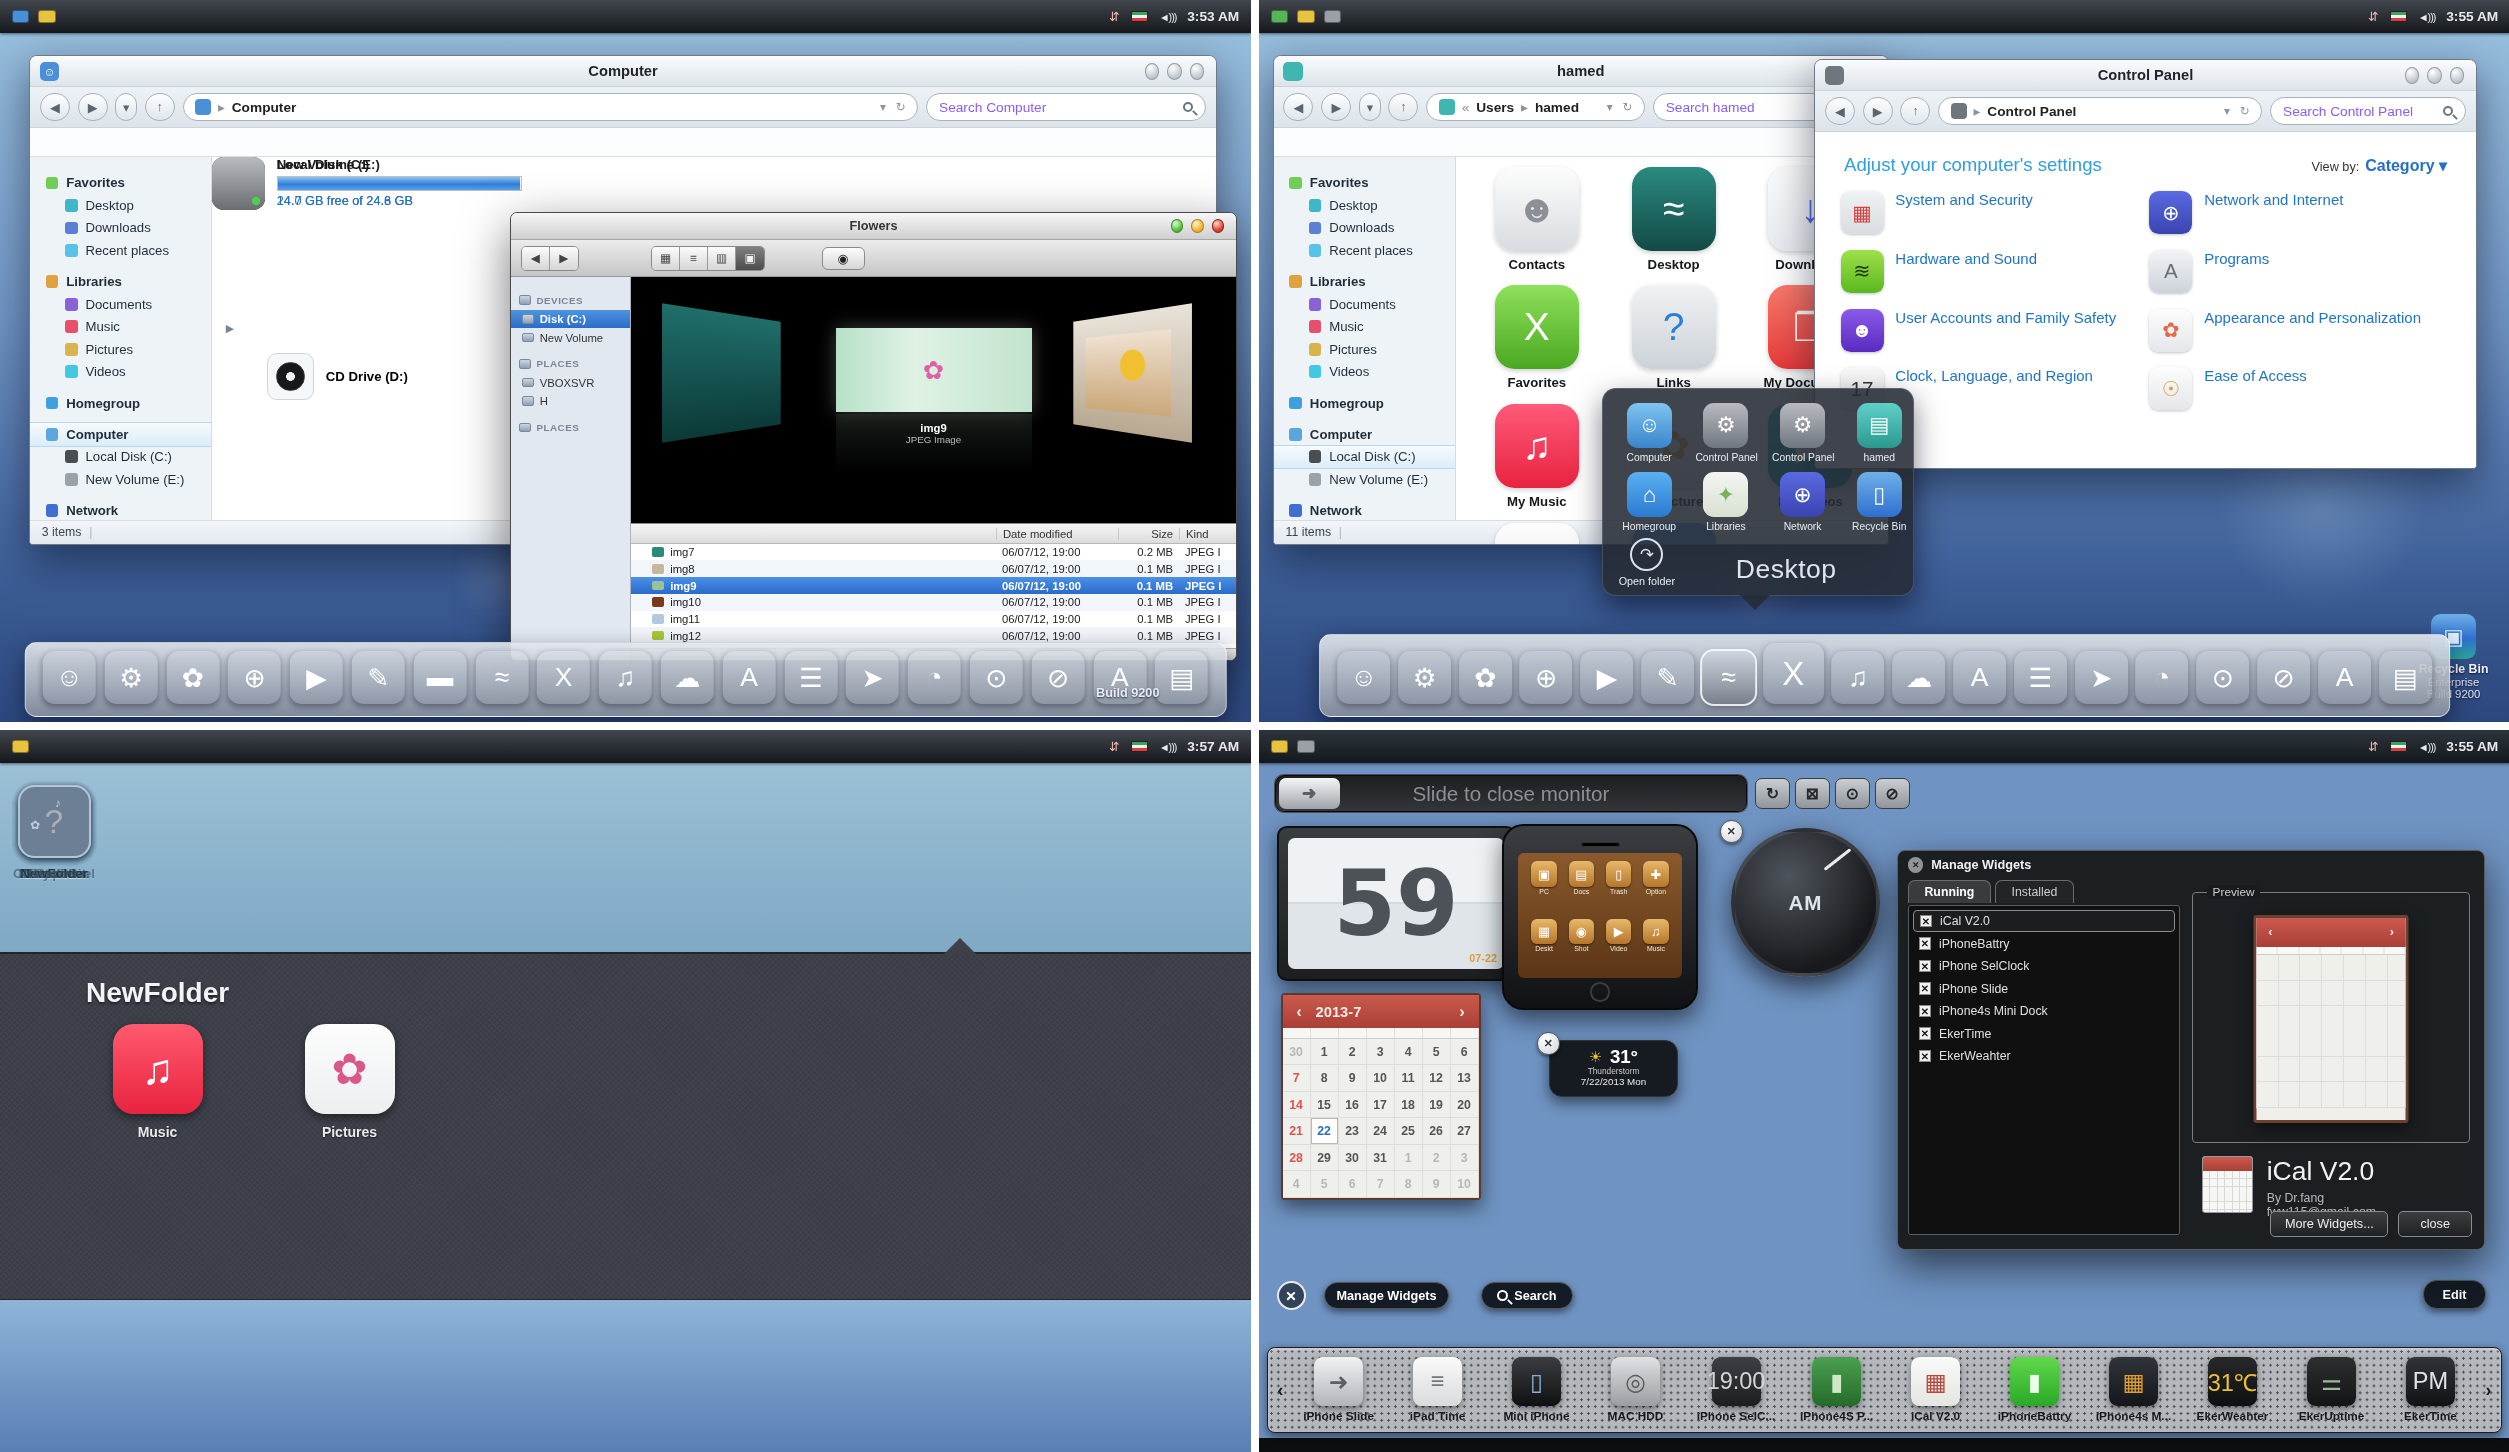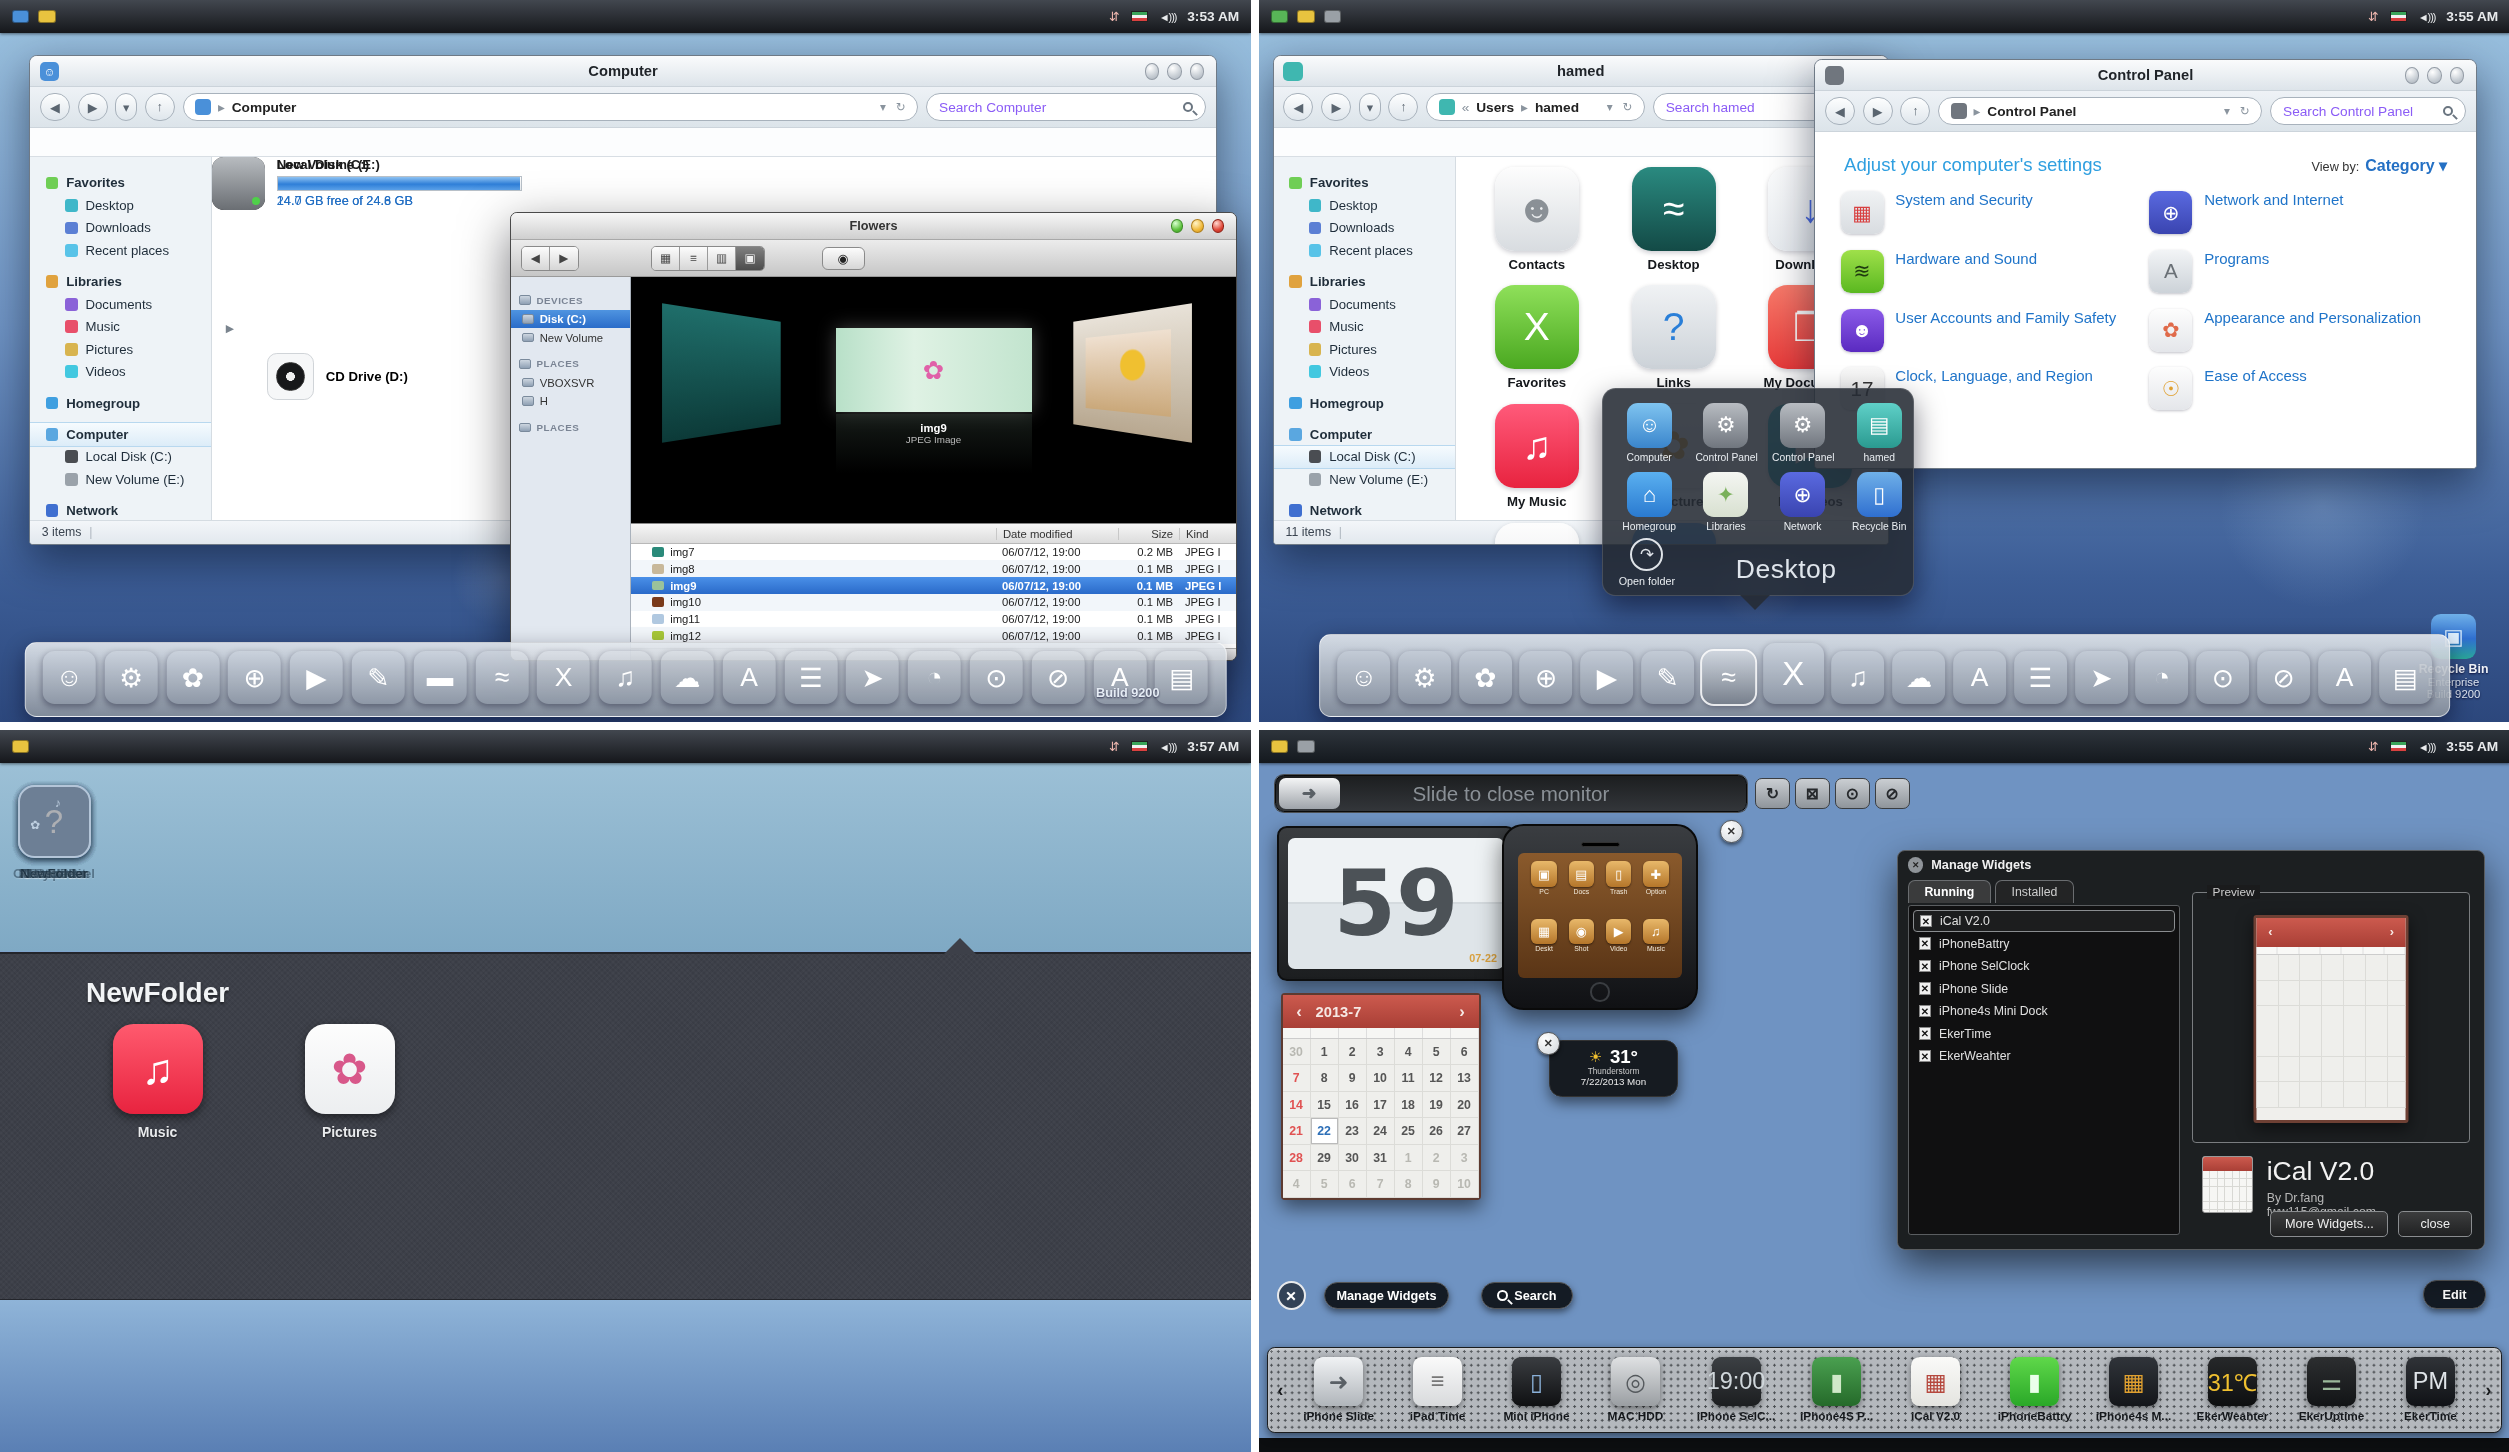--- a/index.html
+++ b/index.html
@@ -1554,20 +1554,24 @@
         <div class="iapp">
           <div class="g">
             <span>♫</span>
           </div>
           <div class="l">Music</div>
         </div>
       </div>
     <div class="ihome"></div>
   </div>
 
+  <div class="knob">
+    <span class="am">AM</span>
+    <span class="needle"></span>
+  </div>
   <span class="xbadge" style="left:461px;top:90px">✕</span>
 
   <div class="weather">
     <div class="row1">
       <span class="sun">☀</span>
       <span class="temp">31°</span>
     </div>
     <div class="cond">Thunderstorm</div>
     <div class="date">7/22/2013 Mon</div>
   </div>

